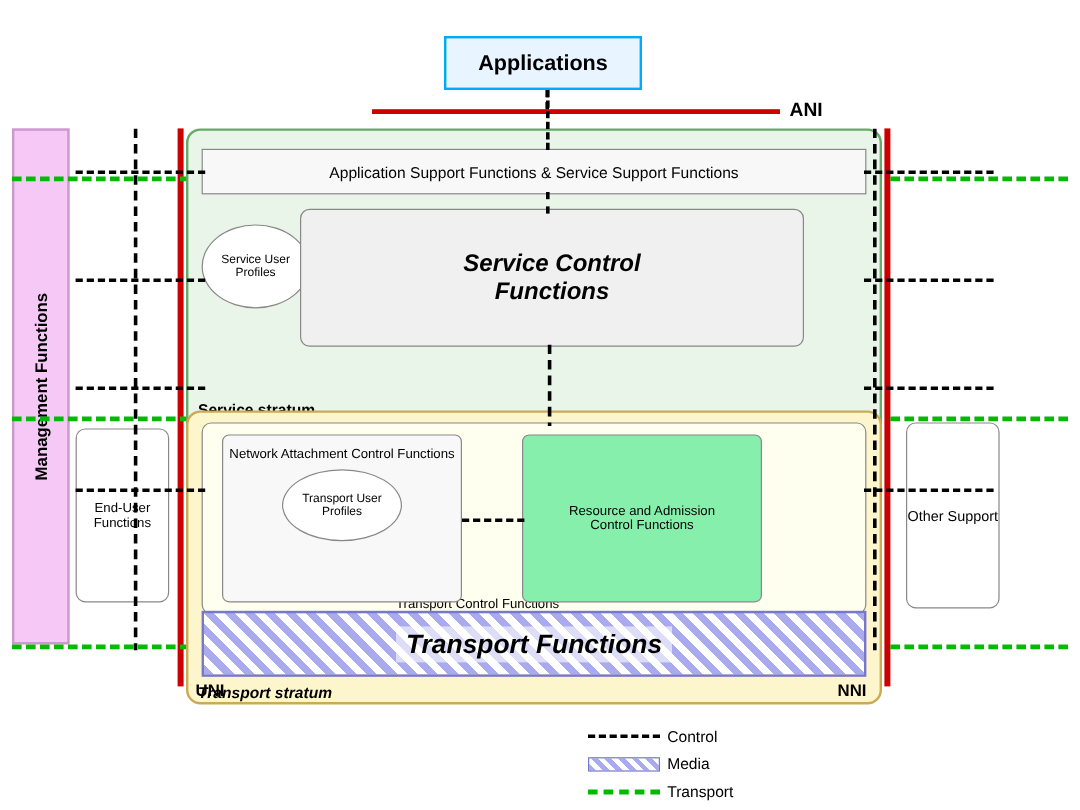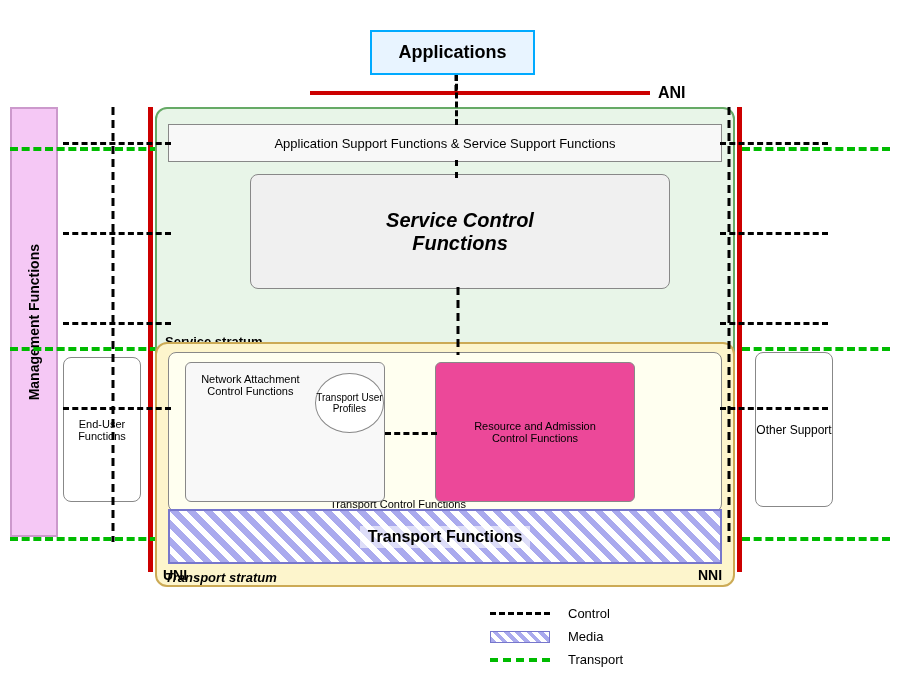--- a/index.html
+++ b/index.html
@@ -202,22 +202,22 @@
     .nacf-box {
       position: absolute;
       top: 350px;
       left: 185px;
       width: 200px;
       height: 140px;
       border: 1.5px solid #888;
       background: #f8f8f8;
       border-radius: 6px;
       display: flex;
-      flex-direction: row;
-      align-items: flex-start;
+      flex-direction: column;
+      align-items: center;
       padding-top: 10px;
     }
     .nacf-title {
       font-size: 11px;
       text-align: center;
       color: #000;
       margin-bottom: 6px;
     }
 
     
@@ -236,21 +236,21 @@
     }
 
     
     .racf-box {
       position: absolute;
       top: 350px;
       left: 435px;
       width: 200px;
       height: 140px;
       border: 1.5px solid #888;
-      background: #ec4899;
+      background: #86efac;
       border-radius: 6px;
       display: flex;
       align-items: center;
       justify-content: center;
       text-align: center;
       font-size: 11px;
       color: #000;
       padding: 28px;
     }
 
@@ -265,25 +265,26 @@
       background: repeating-linear-gradient(
         45deg,
         #aaaaee 0px, #aaaaee 6px,
         #ffffff 6px, #ffffff 12px
       );
       display: flex;
       align-items: center;
       justify-content: center;
     }
     .transport-functions-box span {
-      font-size: 16px;
+      font-size: 22px;
       font-weight: bold;
       color: #000;
       background: rgba(255,255,255,0.6);
       padding: 2px 8px;
+      font-style: italic;
     }
 
     
     .uni-label {
       position: absolute;
       top: 555px;
       left: 163px;
       font-size: 14px;
       font-weight: bold;
       color: #000;
@@ -381,21 +382,21 @@
       position: absolute;
       bottom: 20px;
       left: 490px;
       display: flex;
       flex-direction: column;
       gap: 8px;
     }
     .legend-item {
       display: flex;
       align-items: center;
-      gap: 18px;
+      gap: 6px;
       font-size: 13px;
     }
     .legend-line-dashed {
       width: 60px;
       border-top: 3px dashed #000;
     }
     .legend-line-media {
       width: 60px;
       height: 12px;
       background: repeating-linear-gradient(
@@ -454,20 +455,23 @@
   <div class="green-dashed-h" style="top:335px; left:742px; width:148px;"></div>
   <div class="green-dashed-h" style="top:525px; left:742px; width:148px;"></div>
 
   <div class="service-stratum-box"></div>
   <div class="service-stratum-label">Service stratum</div>
 
   <div class="app-support-box">
     <span>Application Support Functions &amp; Service Support Functions</span>
   </div>
 
+  <div class="service-user-profiles">
+    <span>Service User Profiles</span>
+  </div>
 
   <div class="service-control-box">
     <span>Service Control<br>Functions</span>
   </div>
 
   <div class="transport-stratum-box"></div>
   <div class="transport-stratum-label">Transport stratum</div>
 
   <div class="transport-control-box"></div>
   <div class="transport-control-label">Transport Control Functions</div>

